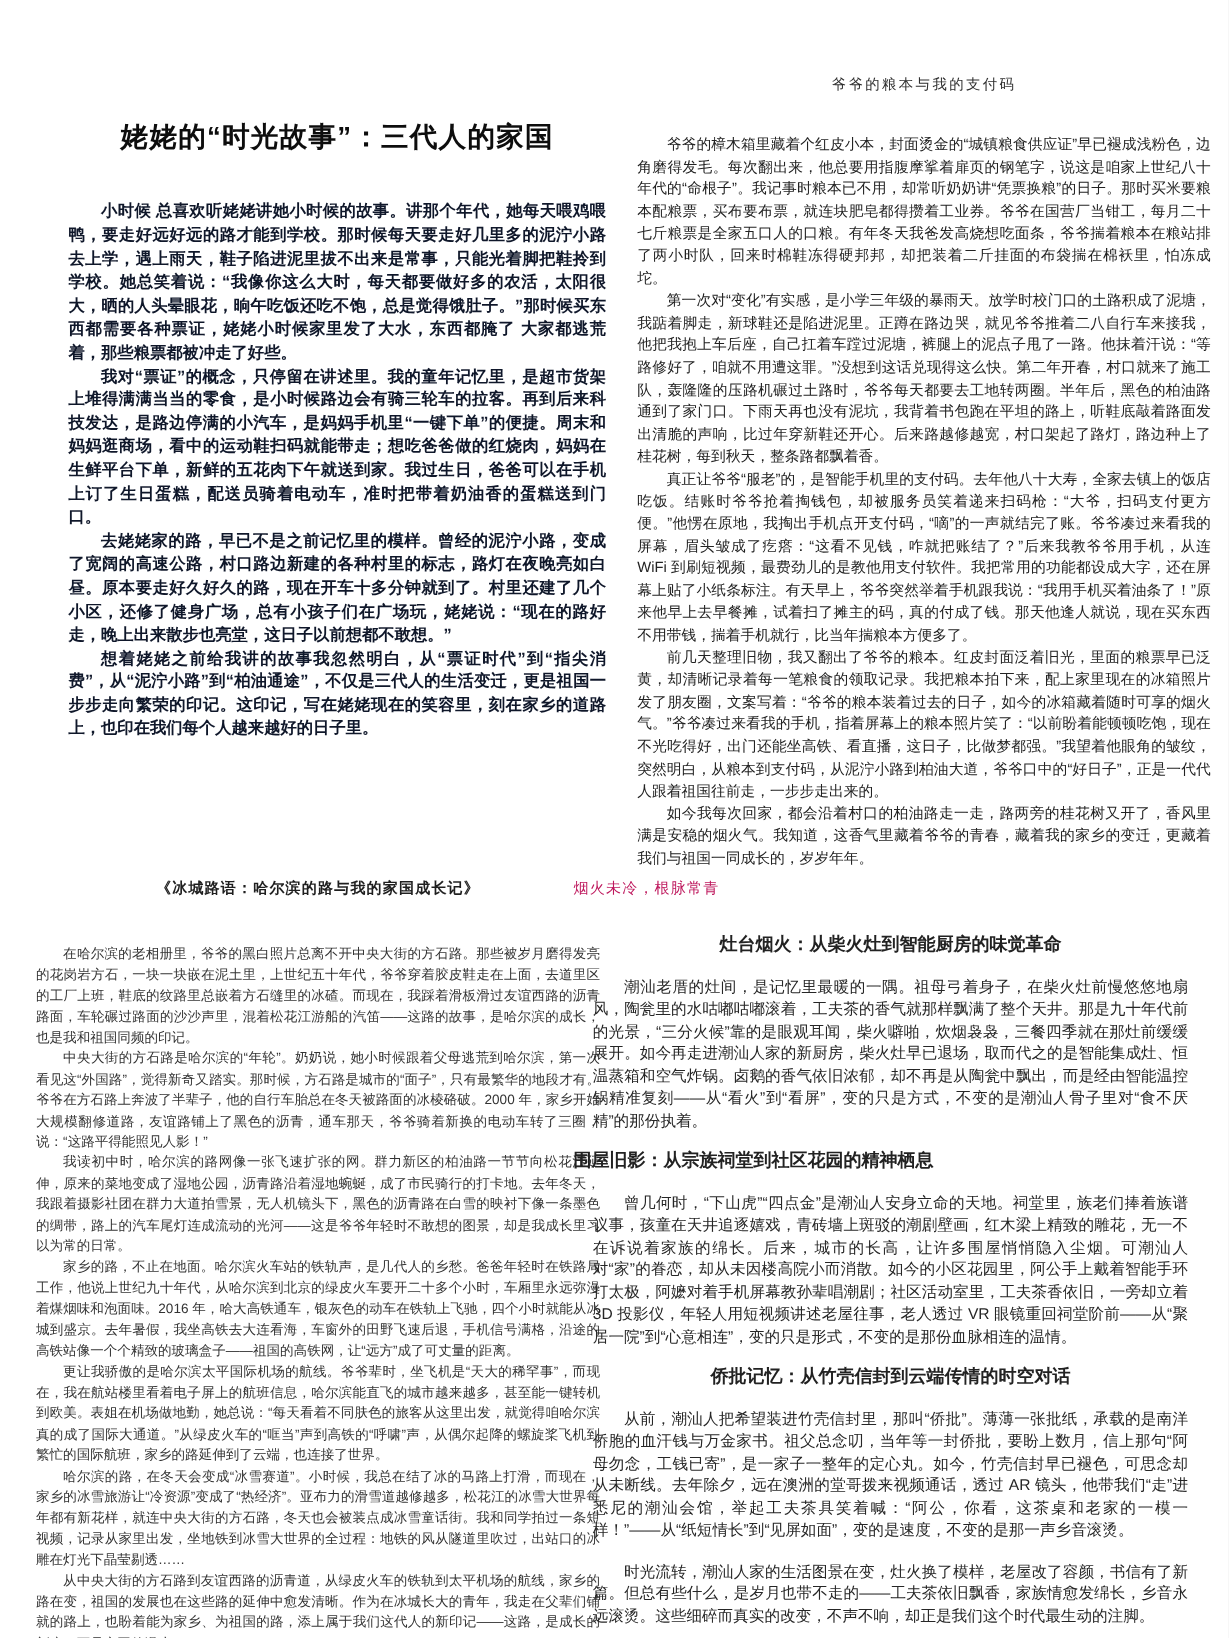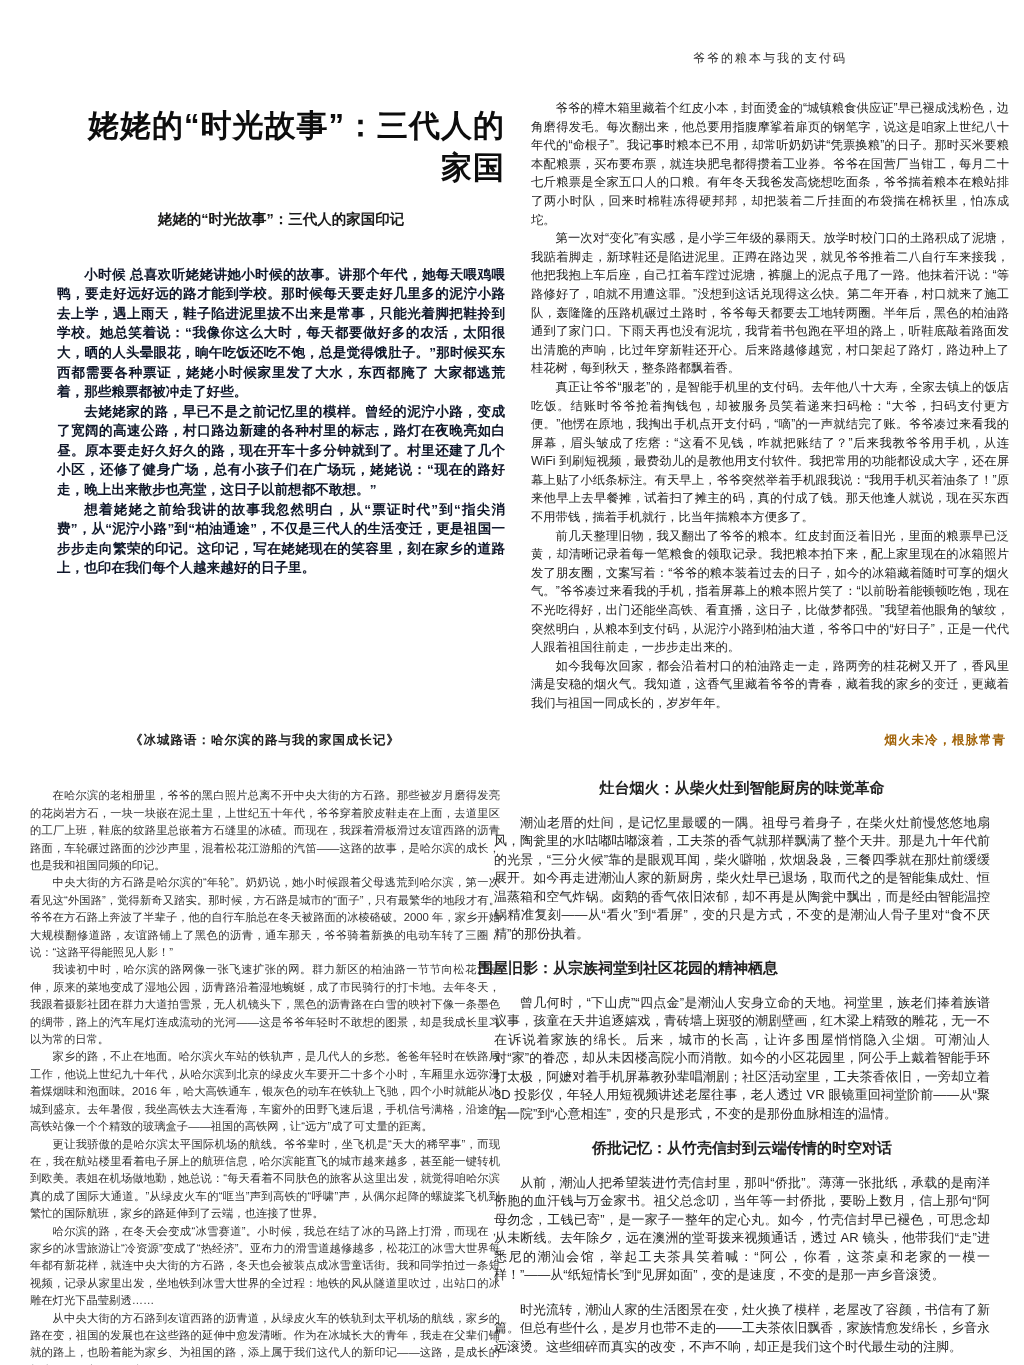--- a/index.html
+++ b/index.html
@@ -6,52 +6,52 @@
   #page{
     position:relative;
     width:1024px;height:1365px;
     background:#ffffff;
     margin:0 auto;
     overflow:hidden;
     font-family:"Liberation Sans","DejaVu Sans",sans-serif;
   }
   
   .q1{position:absolute;left:57px;top:84px;width:448px;}
-  .q1-title{font-size:31px;font-weight:700;text-align:right;color:#0d0d0d;letter-spacing:1px;}
+  .q1-title{font-size:23px;font-weight:700;text-align:center;color:#0d0d0d;letter-spacing:1px;}
   .q1-subtitle{font-size:14.5px;font-weight:600;text-align:center;margin-top:16px;color:#1a1a1a;}
   .q1-body{margin-top:36px;}
   .q1-body p{margin:0;font-size:13.6px;line-height:19.6px;font-weight:600;color:#0f172a;text-align:justify;text-indent:2em;}
   
-  .q2{position:absolute;left:531px;top:50px;width:478px;}
+  .q2{position:absolute;left:531px;top:62px;width:478px;}
   .q2-header{font-size:12px;text-align:center;color:#2e2e2e;letter-spacing:2px;}
   .q2-body{margin-top:32px;}
   .q2-body p{margin:0;font-size:12.3px;line-height:18.6px;color:#222222;text-align:justify;text-indent:2em;}
   
   .q3{position:absolute;left:30px;top:722px;width:470px;}
   .q3-title{font-size:12.5px;font-weight:600;text-align:center;color:#1f1f1f;letter-spacing:1px;}
   .q3-body{margin-top:38px;}
   .q3-body p{margin:0;font-size:11.3px;line-height:17.4px;color:#333333;text-align:justify;text-indent:2em;}
   
   .q4{position:absolute;left:478px;top:722px;width:528px;}
-  .q4-title{font-size:12.5px;font-weight:700;text-align:right;color:#a16207;letter-spacing:1px;}
+  .q4-title{font-size:12.5px;font-weight:400;text-align:left;color:#be185d;letter-spacing:1px;}
   .q4-sections{margin-top:30px;}
   .q4 h3{margin:0;font-size:15px;font-weight:600;color:#222222;line-height:18.5px;}
   .q4 h3.center{text-align:center;}
   .q4 p{margin:16px;font-size:13px;line-height:18.5px;color:#262626;text-align:justify;text-indent:2em;}
 </style>
 </head>
 <body>
 
 <div id="page">
 
   <section class="q1">
     <h1 class="q1-title">姥姥的“时光故事”：三代人的家国</h1>
-    <div class="q1-subtitle">姥姥的“时光故事”：三代人的家国印记</div>
     <div class="q1-body">
       <p>小时候 总喜欢听姥姥讲她小时候的故事。讲那个年代，她每天喂鸡喂鸭，要走好远好远的路才能到学校。那时候每天要走好几里多的泥泞小路去上学，遇上雨天，鞋子陷进泥里拔不出来是常事，只能光着脚把鞋拎到学校。她总笑着说：“我像你这么大时，每天都要做好多的农活，太阳很大，晒的人头晕眼花，晌午吃饭还吃不饱，总是觉得饿肚子。”那时候买东西都需要各种票证，姥姥小时候家里发了大水，东西都腌了 大家都逃荒着，那些粮票都被冲走了好些。</p>
+      <p>我对“票证”的概念，只停留在讲述里。我的童年记忆里，是超市货架上堆得满满当当的零食，是小时候路边会有骑三轮车的拉客。再到后来科技发达，是路边停满的小汽车，是妈妈手机里“一键下单”的便捷。周末和妈妈逛商场，看中的运动鞋扫码就能带走；想吃爸爸做的红烧肉，妈妈在生鲜平台下单，新鲜的五花肉下午就送到家。我过生日，爸爸可以在手机上订了生日蛋糕，配送员骑着电动车，准时把带着奶油香的蛋糕送到门口。</p>
       <p>去姥姥家的路，早已不是之前记忆里的模样。曾经的泥泞小路，变成了宽阔的高速公路，村口路边新建的各种村里的标志，路灯在夜晚亮如白昼。原本要走好久好久的路，现在开车十多分钟就到了。村里还建了几个小区，还修了健身广场，总有小孩子们在广场玩，姥姥说：“现在的路好走，晚上出来散步也亮堂，这日子以前想都不敢想。”</p>
       <p>想着姥姥之前给我讲的故事我忽然明白，从“票证时代”到“指尖消费”，从“泥泞小路”到“柏油通途”，不仅是三代人的生活变迁，更是祖国一步步走向繁荣的印记。这印记，写在姥姥现在的笑容里，刻在家乡的道路上，也印在我们每个人越来越好的日子里。</p>
     </div>
   </section>
 
   <section class="q2">
     <div class="q2-header">爷爷的粮本与我的支付码</div>
     <div class="q2-body">
       <p>爷爷的樟木箱里藏着个红皮小本，封面烫金的“城镇粮食供应证”早已褪成浅粉色，边角磨得发毛。每次翻出来，他总要用指腹摩挲着扉页的钢笔字，说这是咱家上世纪八十年代的“命根子”。我记事时粮本已不用，却常听奶奶讲“凭票换粮”的日子。那时买米要粮本配粮票，买布要布票，就连块肥皂都得攒着工业券。爷爷在国营厂当钳工，每月二十七斤粮票是全家五口人的口粮。有年冬天我爸发高烧想吃面条，爷爷揣着粮本在粮站排了两小时队，回来时棉鞋冻得硬邦邦，却把装着二斤挂面的布袋揣在棉袄里，怕冻成坨。</p>
       <p>第一次对“变化”有实感，是小学三年级的暴雨天。放学时校门口的土路积成了泥塘，我踮着脚走，新球鞋还是陷进泥里。正蹲在路边哭，就见爷爷推着二八自行车来接我，他把我抱上车后座，自己扛着车蹚过泥塘，裤腿上的泥点子甩了一路。他抹着汗说：“等路修好了，咱就不用遭这罪。”没想到这话兑现得这么快。第二年开春，村口就来了施工队，轰隆隆的压路机碾过土路时，爷爷每天都要去工地转两圈。半年后，黑色的柏油路通到了家门口。下雨天再也没有泥坑，我背着书包跑在平坦的路上，听鞋底敲着路面发出清脆的声响，比过年穿新鞋还开心。后来路越修越宽，村口架起了路灯，路边种上了桂花树，每到秋天，整条路都飘着香。</p>

